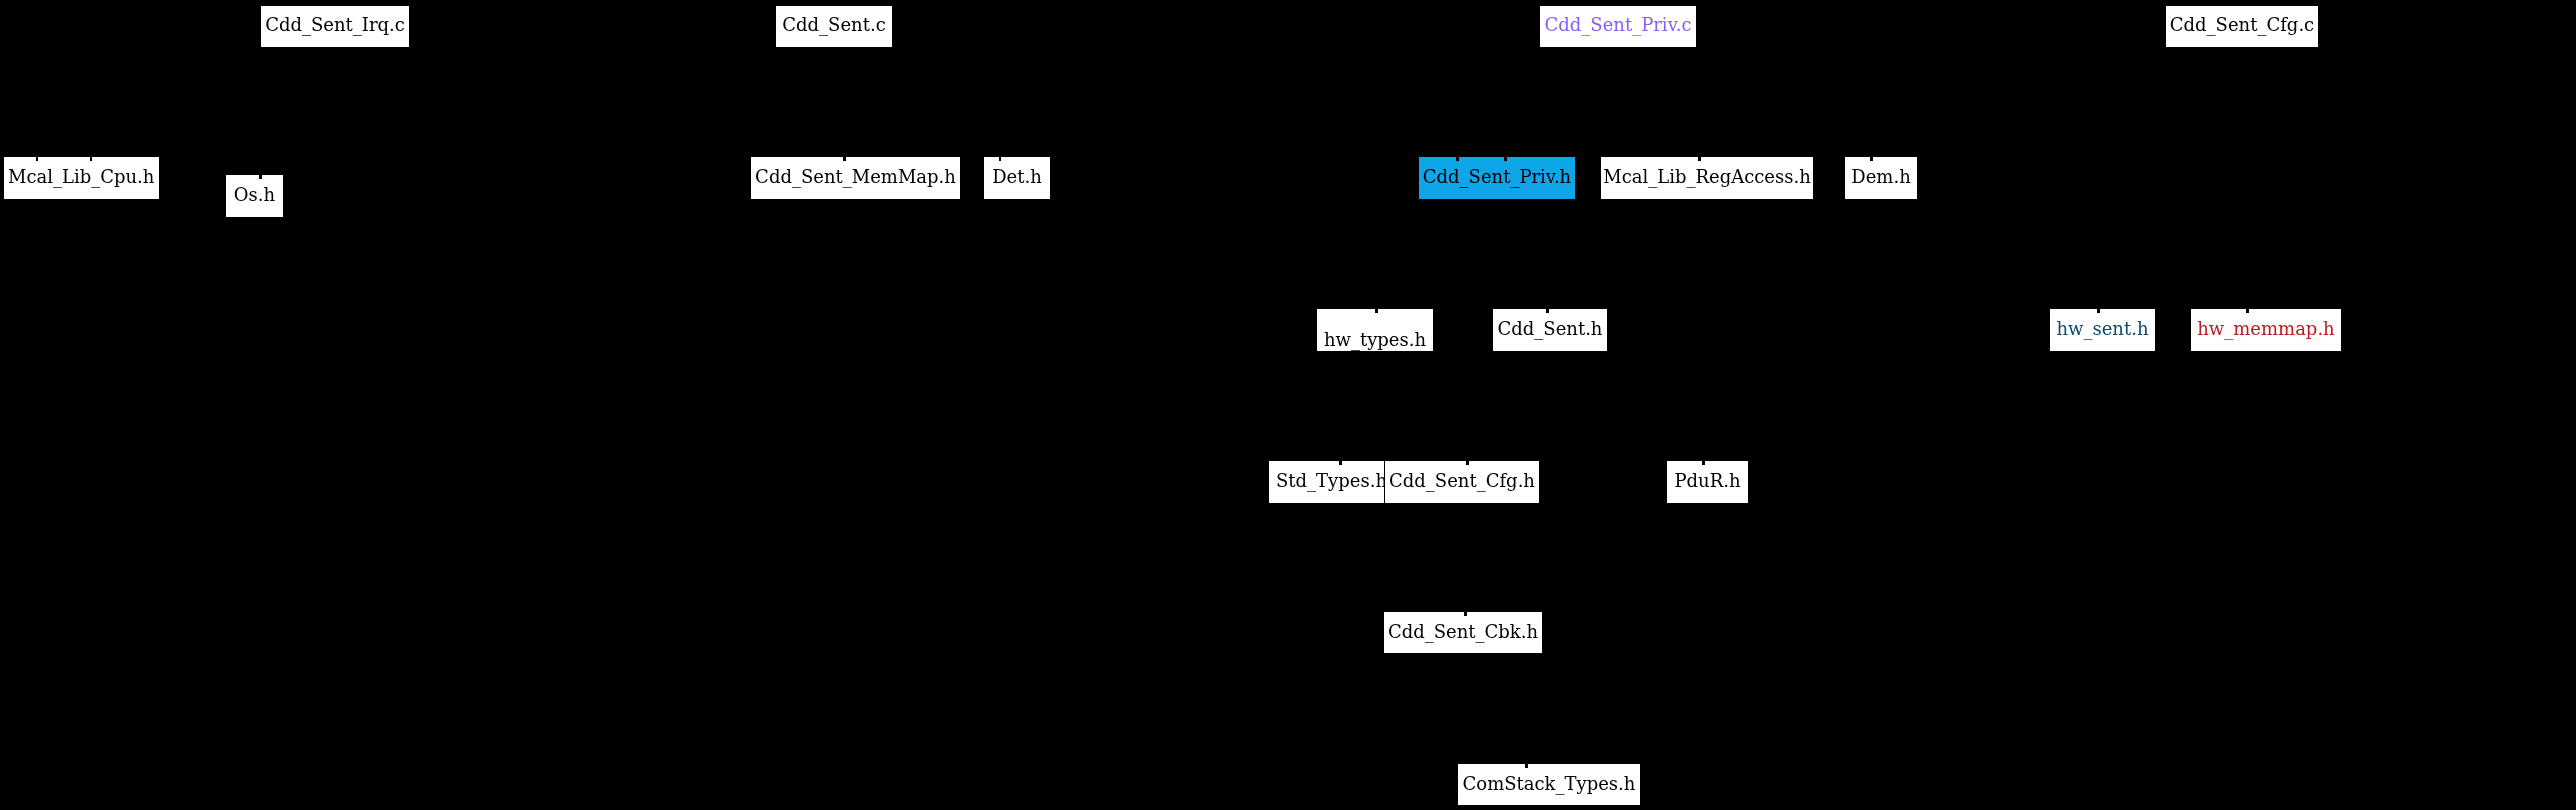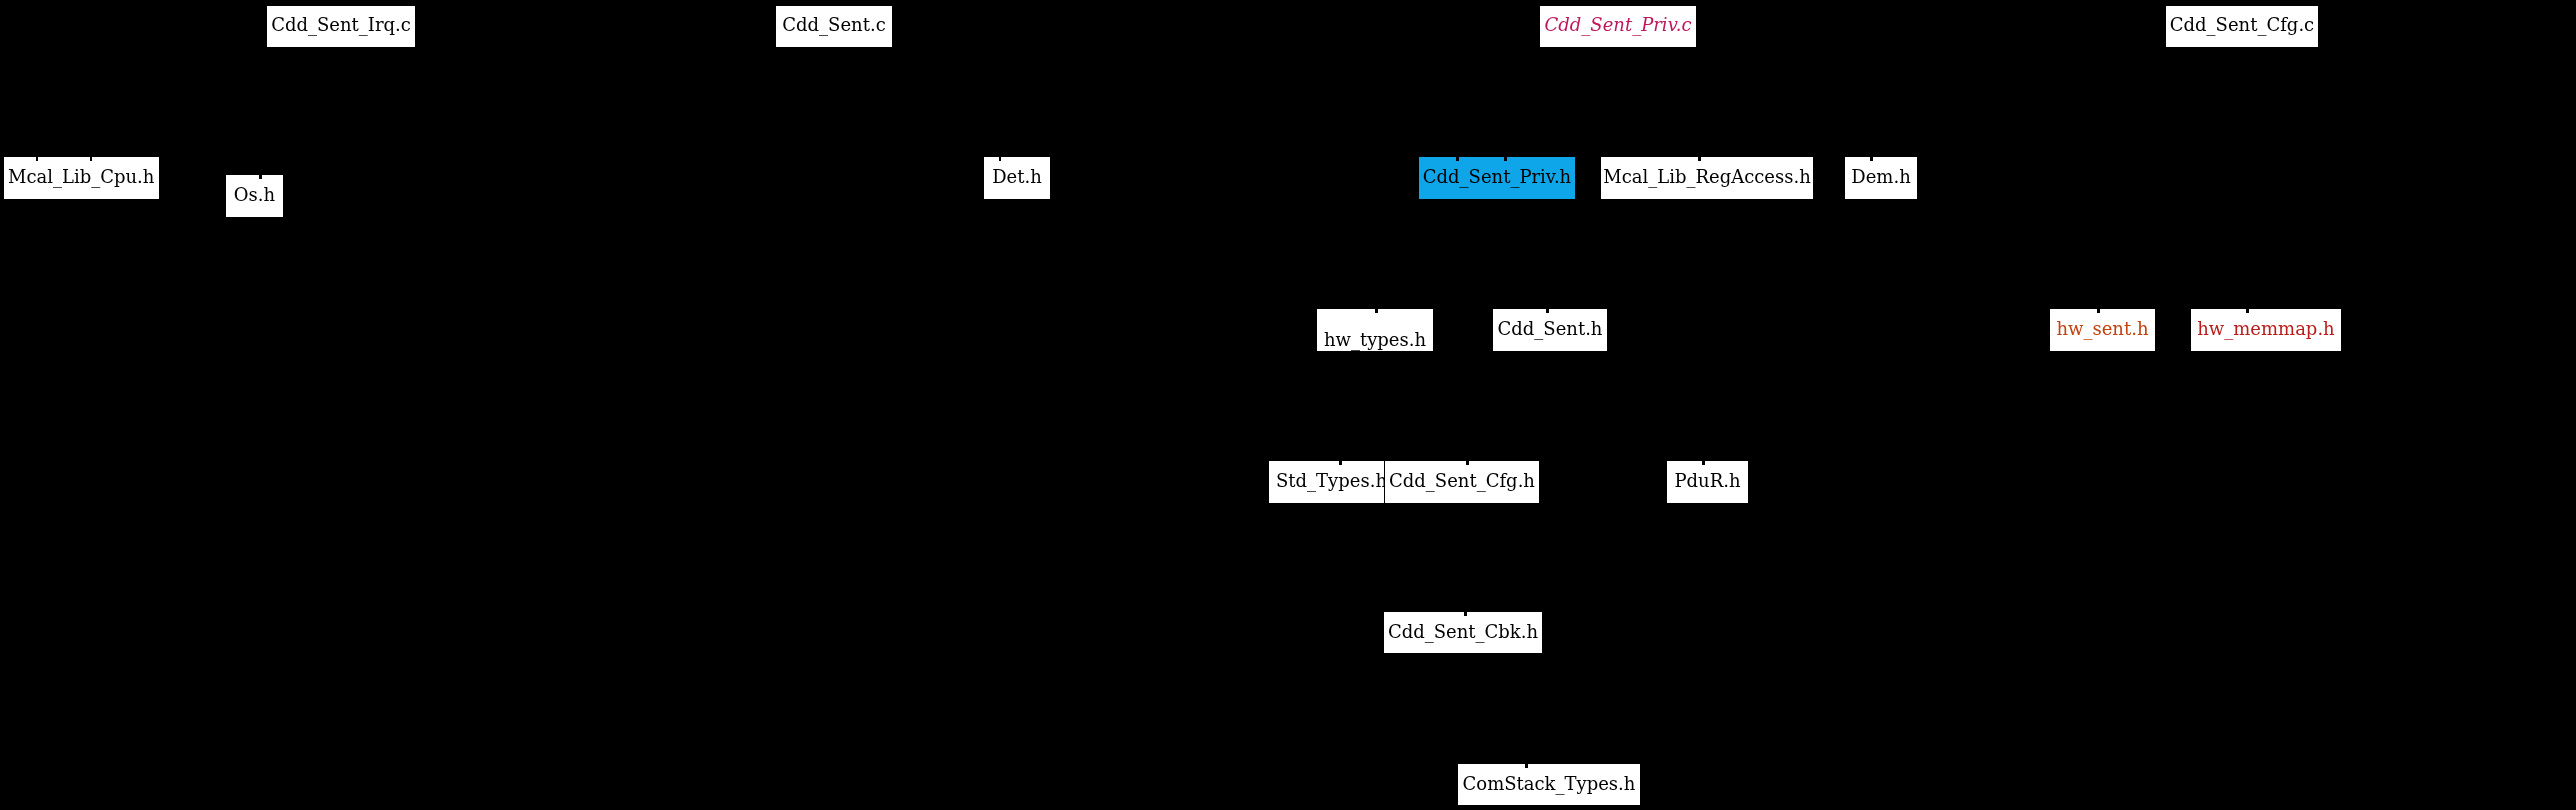--- a/index.html
+++ b/index.html
@@ -40,40 +40,44 @@
     top: -0.9px;
     width: 2.7px;
     height: 4.5px;
     background: #000000;
   }
 </style>
 </head>
 <body>
 
 <div id="canvas" style="background: rgb(0, 0, 0);">
-    <div class="node" style="left: 266px; top: 4.5px; width: 150px; height: 43px; background: rgb(255, 255, 255); border-color: rgb(0, 0, 0); color: rgb(0, 0, 0);">
+    <div class="node" style="left: 260px; top: 4.5px; width: 150px; height: 43px; background: rgb(255, 255, 255); border-color: rgb(0, 0, 0); color: rgb(0, 0, 0);">
       <span class="label">Cdd_Sent_Irq.c</span>
     </div>
     <div class="node" style="left: 775px; top: 4.5px; width: 118px; height: 43px; background: rgb(255, 255, 255); border-color: rgb(0, 0, 0); color: rgb(0, 0, 0);">
       <span class="label">Cdd_Sent.c</span>
     </div>
-    <div class="node" style="left: 1539px; top: 4.5px; width: 158px; height: 43px; background: rgb(255, 255, 255); border-color: rgb(0, 0, 0); color: #be185d; font-style: italic;">
+    <div class="node" style="left: 1539px; top: 4.5px; width: 158px; height: 43px; background: rgb(255, 255, 255); border-color: rgb(0, 0, 0); color: #8b5cf6;">
       <span class="label">Cdd_Sent_Priv.c</span>
     </div>
     <div class="node" style="left: 2165px; top: 4.5px; width: 154px; height: 43px; background: rgb(255, 255, 255); border-color: rgb(0, 0, 0); color: rgb(0, 0, 0);">
       <span class="label">Cdd_Sent_Cfg.c</span>
     </div>
     <div class="node" style="left: 2.7px; top: 156px; width: 157px; height: 44px; background: rgb(255, 255, 255); border-color: rgb(0, 0, 0); color: rgb(0, 0, 0);">
       <span class="label">Mcal_Lib_Cpu.h</span>
       <span class="notch" style="left: 32px; background: rgb(0, 0, 0);"></span>
       <span class="notch" style="left: 86px; background: rgb(0, 0, 0);"></span>
     </div>
     <div class="node" style="left: 225px; top: 174px; width: 59px; height: 44px; background: rgb(255, 255, 255); border-color: rgb(0, 0, 0); color: rgb(0, 0, 0);">
       <span class="label">Os.h</span>
       <span class="notch" style="left: 33px; background: rgb(0, 0, 0);"></span>
+    </div>
+    <div class="node" style="left: 750px; top: 156px; width: 211px; height: 44px; background: rgb(255, 255, 255); border-color: rgb(0, 0, 0); color: rgb(0, 0, 0);">
+      <span class="label">Cdd_Sent_MemMap.h</span>
+      <span class="notch" style="left: 92px; background: rgb(0, 0, 0);"></span>
     </div>
     <div class="node" style="left: 983px; top: 156px; width: 68px; height: 44px; background: rgb(255, 255, 255); border-color: rgb(0, 0, 0); color: rgb(0, 0, 0);">
       <span class="label">Det.h</span>
       <span class="notch" style="left: 14.5px; background: rgb(0, 0, 0);"></span>
     </div>
     <div class="node" style="left: 1418px; top: 156px; width: 158px; height: 44px; background: #0ea5e9; border-color: rgb(0, 0, 0); color: rgb(0, 0, 0); text-align: center;">
       <span class="label">Cdd_Sent_Priv.h</span>
       <span class="notch" style="left: 37px; background: rgb(0, 0, 0);"></span>
       <span class="notch" style="left: 85px; background: rgb(0, 0, 0);"></span>
     </div>
@@ -86,21 +90,21 @@
       <span class="notch" style="left: 25.4px; background: rgb(0, 0, 0);"></span>
     </div>
     <div class="node" style="left: 1316px; top: 308px; width: 118px; height: 44px; background: rgb(255, 255, 255); border-color: rgb(0, 0, 0); color: rgb(0, 0, 0); align-items: flex-end;">
       <span class="label">hw_types.h</span>
       <span class="notch" style="left: 58px; background: rgb(0, 0, 0);"></span>
     </div>
     <div class="node" style="left: 1492px; top: 308px; width: 116px; height: 44px; background: rgb(255, 255, 255); border-color: rgb(0, 0, 0); color: rgb(0, 0, 0);">
       <span class="label">Cdd_Sent.h</span>
       <span class="notch" style="left: 53px; background: rgb(0, 0, 0);"></span>
     </div>
-    <div class="node" style="left: 2049px; top: 308px; width: 107px; height: 44px; background: rgb(255, 255, 255); border-color: rgb(0, 0, 0); color: #c2410c;">
+    <div class="node" style="left: 2049px; top: 308px; width: 107px; height: 44px; background: rgb(255, 255, 255); border-color: rgb(0, 0, 0); color: #0c4a6e;">
       <span class="label">hw_sent.h</span>
       <span class="notch" style="left: 47px; background: rgb(0, 0, 0);"></span>
     </div>
     <div class="node" style="left: 2190px; top: 308px; width: 152px; height: 44px; background: rgb(255, 255, 255); border-color: rgb(0, 0, 0); color: #b91c1c;">
       <span class="label">hw_memmap.h</span>
       <span class="notch" style="left: 55px; background: rgb(0, 0, 0);"></span>
     </div>
     <div class="node" style="left: 1228px; top: 460px; width: 127px; height: 44px; background: rgb(255, 255, 255); border-color: rgb(0, 0, 0); color: rgb(0, 0, 0); margin-left: 40px;">
       <span class="label">Std_Types.h</span>
       <span class="notch" style="left: 70px; background: rgb(0, 0, 0);"></span>

